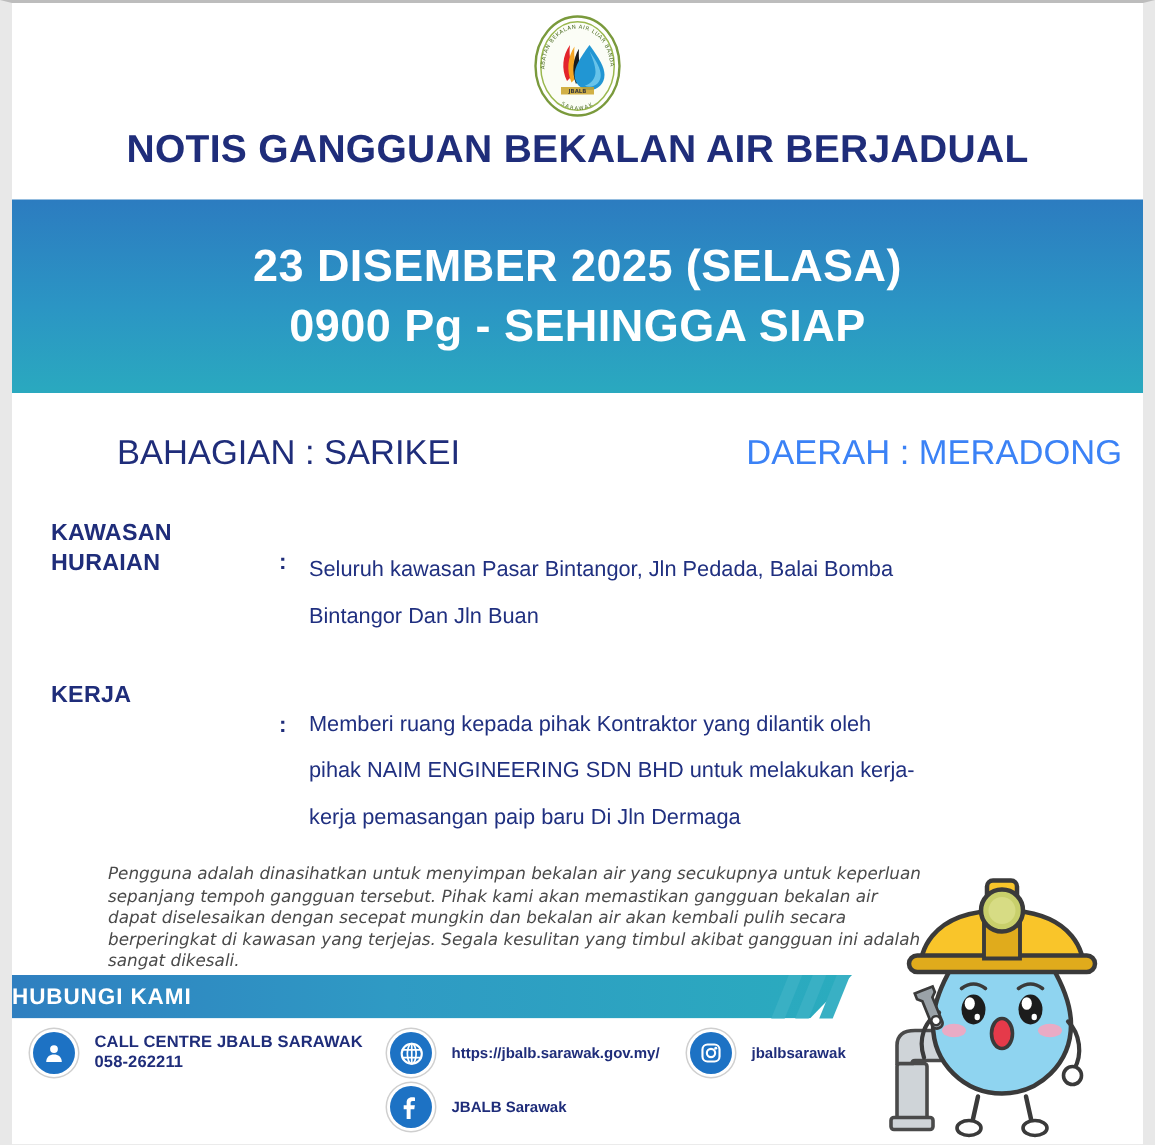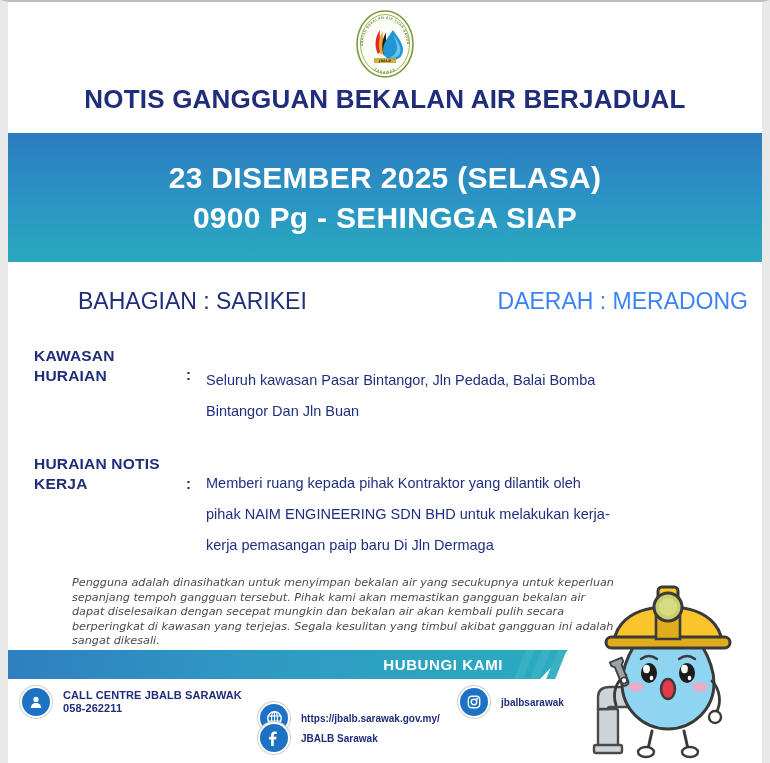--- a/index.html
+++ b/index.html
@@ -180,21 +180,21 @@
     width: 560px; height: 29px;
     background: linear-gradient(90deg, #2f7fc0 0%, #2f9ac4 45%, #2aacbe 100%);
     clip-path: polygon(0 0, 560px 0, 532px 29px, 0 29px);
   }
   .contact-banner-title {
     position: absolute;
     left: 0; top: 0;
     width: 495px;
     height: 29px;
     line-height: 29px;
-    text-align: right;
+    text-align: left;
     color: #ffffff;
     font-size: 15px;
     font-weight: bold;
     letter-spacing: 0.6px;
   }
   .slash {
     position: absolute;
     top: 0;
     width: 9px;
     height: 29px;
@@ -212,21 +212,21 @@
     top: 686px;
     width: 754px;
     height: 77px;
   }
   .contact-item {
     position: absolute;
     display: flex;
     align-items: center;
   }
   .c-call { left: 14px; top: 0px; }
-  .c-web  { left: 252px; top: 16px; }
+  .c-web  { left: 252px; top: 0px; }
   .c-fb   { left: 252px; top: 36px; }
   .c-ig   { left: 452px; top: 0px; }
 
   .icon-circle {
     position: relative;
     width: 28px;
     height: 28px;
     flex: 0 0 28px;
     border-radius: 50%;
     background: #1d72c4;
@@ -310,21 +310,20 @@
       </div>
       <div class="field-colon kawasan-colon">:</div>
       <div class="field-value">
         <div>Seluruh kawasan Pasar Bintangor, Jln Pedada, Balai Bomba</div>
         <div>Bintangor Dan Jln Buan</div>
       </div>
     </div>
 
     <div class="field field-huraian">
       <div class="field-label">
-        <div>HURAIAN NOTIS</div>
         <div>KERJA</div>
       </div>
       <div class="field-colon huraian-colon">:</div>
       <div class="field-value">
         <div>Memberi ruang kepada pihak Kontraktor yang dilantik oleh</div>
         <div>pihak NAIM ENGINEERING SDN BHD untuk melakukan kerja-</div>
         <div>kerja pemasangan paip baru Di Jln Dermaga</div>
       </div>
     </div>
 

